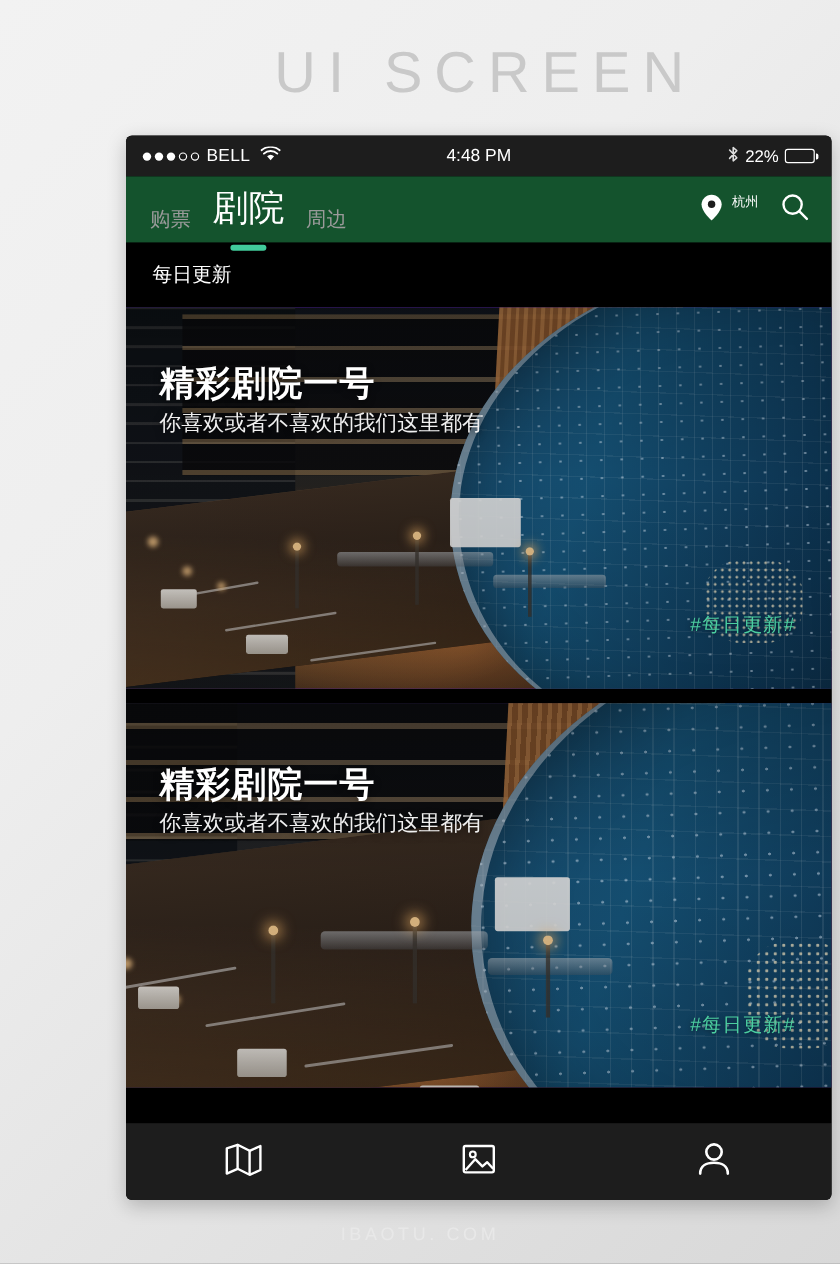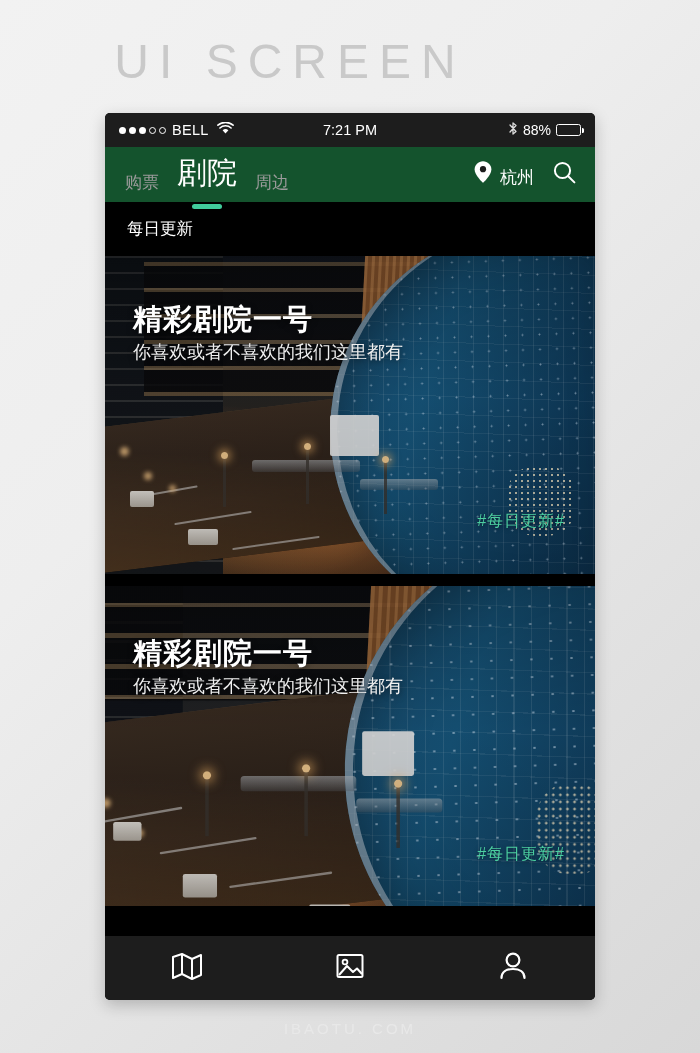--- a/index.html
+++ b/index.html
@@ -15,21 +15,21 @@
     background: linear-gradient(135deg, #f2f2f2 0%, #eeeeee 35%, #e2e2e2 70%, #d8d8d8 100%);
     position: relative;
   }
 
   
   .wm-top {
     position: absolute;
     top: 34px;
     left: 0;
     width: 580px;
-    text-align: center;
+    text-align: right;
     font-size: 48px;
     letter-spacing: 10px;
     color: #c9c9c9;
     font-weight: 400;
     user-select: none;
   }
   .wm-bottom {
     position: absolute;
     top: 1020px;
     left: 0;
@@ -39,21 +39,21 @@
     letter-spacing: 3px;
     color: #e8e8e8;
     user-select: none;
   }
 
   
   .phone {
     position: absolute;
     left: 105px;
     top: 113px;
-    width: 490px;
+    width: 588px;
     height: 887px;
     background: #000;
     border-radius: 5px;
     overflow: hidden;
     box-shadow: 0 5px 16px rgba(0,0,0,0.22);
     display: flex;
     flex-direction: column;
   }
 
   
@@ -136,21 +136,21 @@
     width: 30px;
     height: 5px;
     border-radius: 3px;
   }
   .nav-right {
     margin-left: auto;
     display: flex;
     align-items: center;
     gap: 18px;
   }
-  .city { display: flex; align-items: flex-end; gap: 7px; color: #fff; font-size: 17px; cursor: pointer; }
+  .city { display: flex; align-items: flex-start; gap: 7px; color: #fff; font-size: 11px; cursor: pointer; }
 
   
   .section-head {
     background: #000;
     height: 54px;
     display: flex;
     align-items: center;
     padding-left: 22px;
     flex: none;
   }
@@ -361,28 +361,28 @@
       </div>
       <span class="carrier">BELL</span>
       <span class="wifi">
         <svg width="17" height="13" viewBox="0 0 17 13">
           <path d="M8.5 11.6 L5.6 8.3 a4.4 4.4 0 0 1 5.8 0 Z" fill="#fff"></path>
           <path d="M2.9 6.0 a8.2 8.2 0 0 1 11.2 0" stroke="#fff" stroke-width="1.6" fill="none" stroke-linecap="round"></path>
           <path d="M0.9 3.2 a11.6 11.6 0 0 1 15.2 0" stroke="#fff" stroke-width="1.6" fill="none" stroke-linecap="round"></path>
         </svg>
       </span>
     </div>
-    <div class="sb-center">7:21 PM</div>
+    <div class="sb-center">4:48 PM</div>
     <div class="sb-right">
       <span>
         <svg width="10" height="15" viewBox="0 0 10 15">
           <path d="M2 4 L8 10.5 L5 13 V2 L8 4.5 L2 11" stroke="#ddd" stroke-width="1.3" fill="none" stroke-linejoin="round" stroke-linecap="round"></path>
         </svg>
       </span>
-      <span>88%</span>
+      <span>22%</span>
       <span class="battery">
         <span class="battery-fill" id="battery-fill" style="width: 22%;"></span>
       </span>
     </div>
   </div>
 
   <div class="navbar">
     <div class="tabs">
       <div class="tab">
         <span>购票</span>

